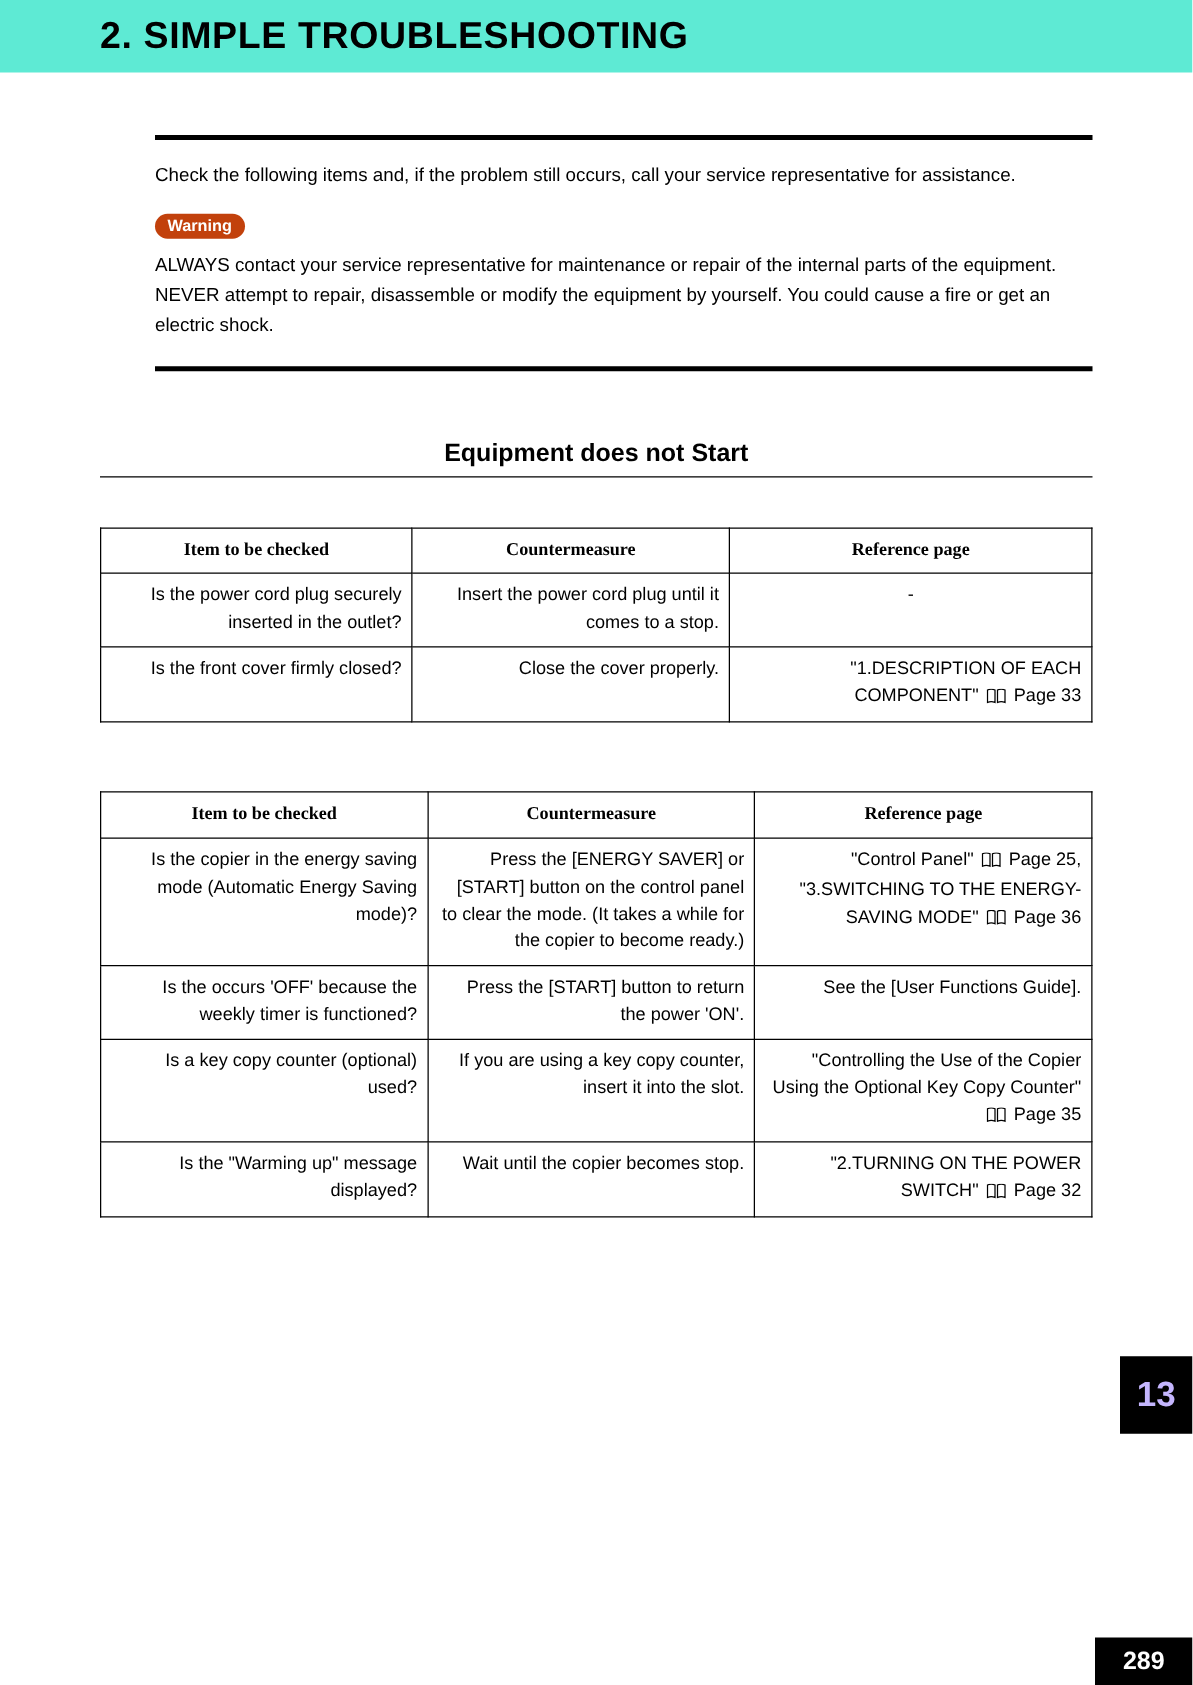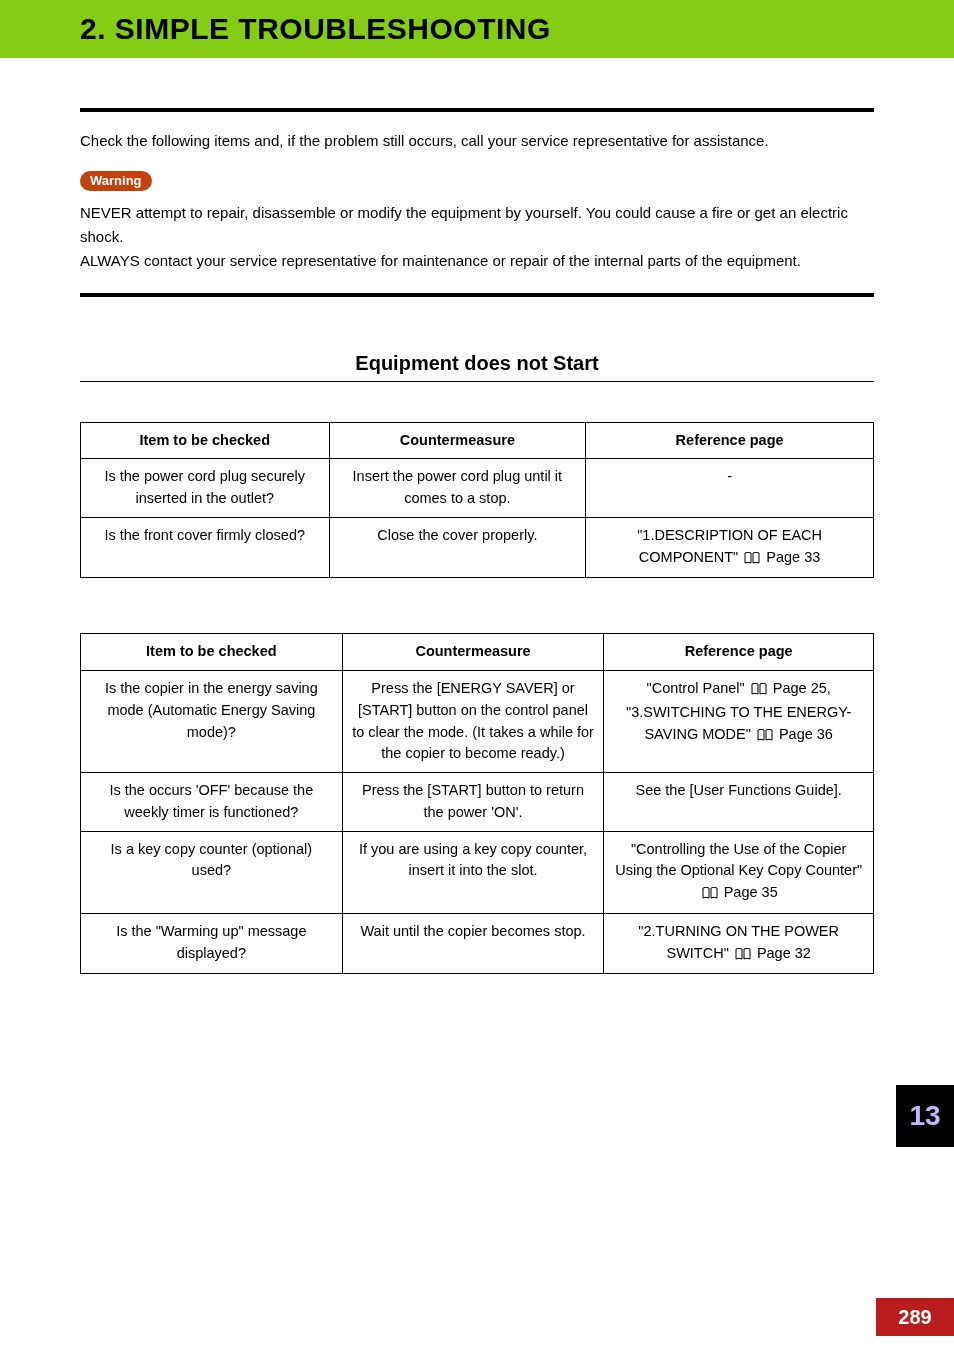--- a/index.html
+++ b/index.html
@@ -1,52 +1,52 @@
 <!DOCTYPE html>
 <html><head>
 <meta charset="utf-8">
 <style>
   * { box-sizing: border-box; margin: 0; padding: 0; }
   html, body { width: 954px; font-family: Arial, Helvetica, sans-serif; background: #fff; color: #000; }
   .page { width: 954px; min-height: 1348px; position: relative; padding: 0 0 70px 0; }
-  .header-bar { background: #84cc16; padding: 12px 80px 12px 80px; }
+  .header-bar { background: #5eead4; padding: 12px 80px 12px 80px; }
   .header-bar h1 { font-size: 30px; font-weight: bold; letter-spacing: 0.5px; }
   .content { padding: 0 80px 0 80px; }
-  .intro { margin-top: 50px; border-top: 4px solid #000; padding-top: 18px; }
+  .intro { margin-top: 50px; border-top: 4px solid #000; padding-top: 18px; margin-left: 44px; }
   .intro p { font-size: 15px; line-height: 1.5; }
   .warning-pill { display: inline-block; background: #c2410c; color: #fff; border-radius: 12px; padding: 2px 10px 3px 10px; font-size: 13px; font-weight: bold; margin: 18px 0 10px 0; }
   .warn-block p { font-size: 15px; line-height: 1.6; }
   .intro-end { border-bottom: 4px solid #000; padding-bottom: 20px; }
   .section { margin-top: 55px; }
   .section h2 { font-size: 20px; font-weight: bold; border-bottom: 1.5px solid #000; padding-bottom: 6px; text-align: center; }
   table { width: 100%; border-collapse: collapse; margin-top: 40px; font-size: 14.5px; }
-  th, td { border: 1px solid #000; padding: 7px 8px; vertical-align: top; text-align: center; line-height: 1.5; }
-  th { font-weight: bold; text-align: center; }
+  th, td { border: 1px solid #000; padding: 7px 8px; vertical-align: top; text-align: right; line-height: 1.5; }
+  th { font-weight: bold; text-align: center; font-family: Liberation Serif, serif; }
   td.center { text-align: center; }
   .book-icon { display: inline-block; vertical-align: -2px; margin: 0 2px; }
   .side-tab { position: absolute; right: 0; top: 1085px; width: 58px; height: 62px; background: #000; color: #c4b5fd; display: flex; align-items: center; justify-content: center; font-size: 28px; font-weight: bold; }
-  .page-number { position: absolute; right: 0; bottom: 12px; width: 78px; height: 38px; background: #b91c1c; color: #fff; display: flex; align-items: center; justify-content: center; font-size: 20px; font-weight: bold; }
+  .page-number { position: absolute; right: 0; bottom: 0; width: 78px; height: 38px; background: #000000; color: #fff; display: flex; align-items: center; justify-content: center; font-size: 20px; font-weight: bold; }
 </style>
 </head>
 <body>
 
 <div class="page">
 
   <div class="header-bar">
     <h1>2. SIMPLE TROUBLESHOOTING</h1>
   </div>
 
   <div class="content">
 
     <div class="intro intro-end">
       <p>Check the following items and, if the problem still occurs, call your service representative for assistance.</p>
       <span class="warning-pill">Warning</span>
       <div class="warn-block">
+        <p>ALWAYS contact your service representative for maintenance or repair of the internal parts of the equipment.</p>
         <p>NEVER attempt to repair, disassemble or modify the equipment by yourself. You could cause a fire or get an electric shock.</p>
-        <p>ALWAYS contact your service representative for maintenance or repair of the internal parts of the equipment.</p>
       </div>
     </div>
 
     <div class="section">
       <h2>Equipment does not Start</h2>
       <table>
         <thead>
           <tr>
             <th>Item to be checked</th>
             <th>Countermeasure</th>

